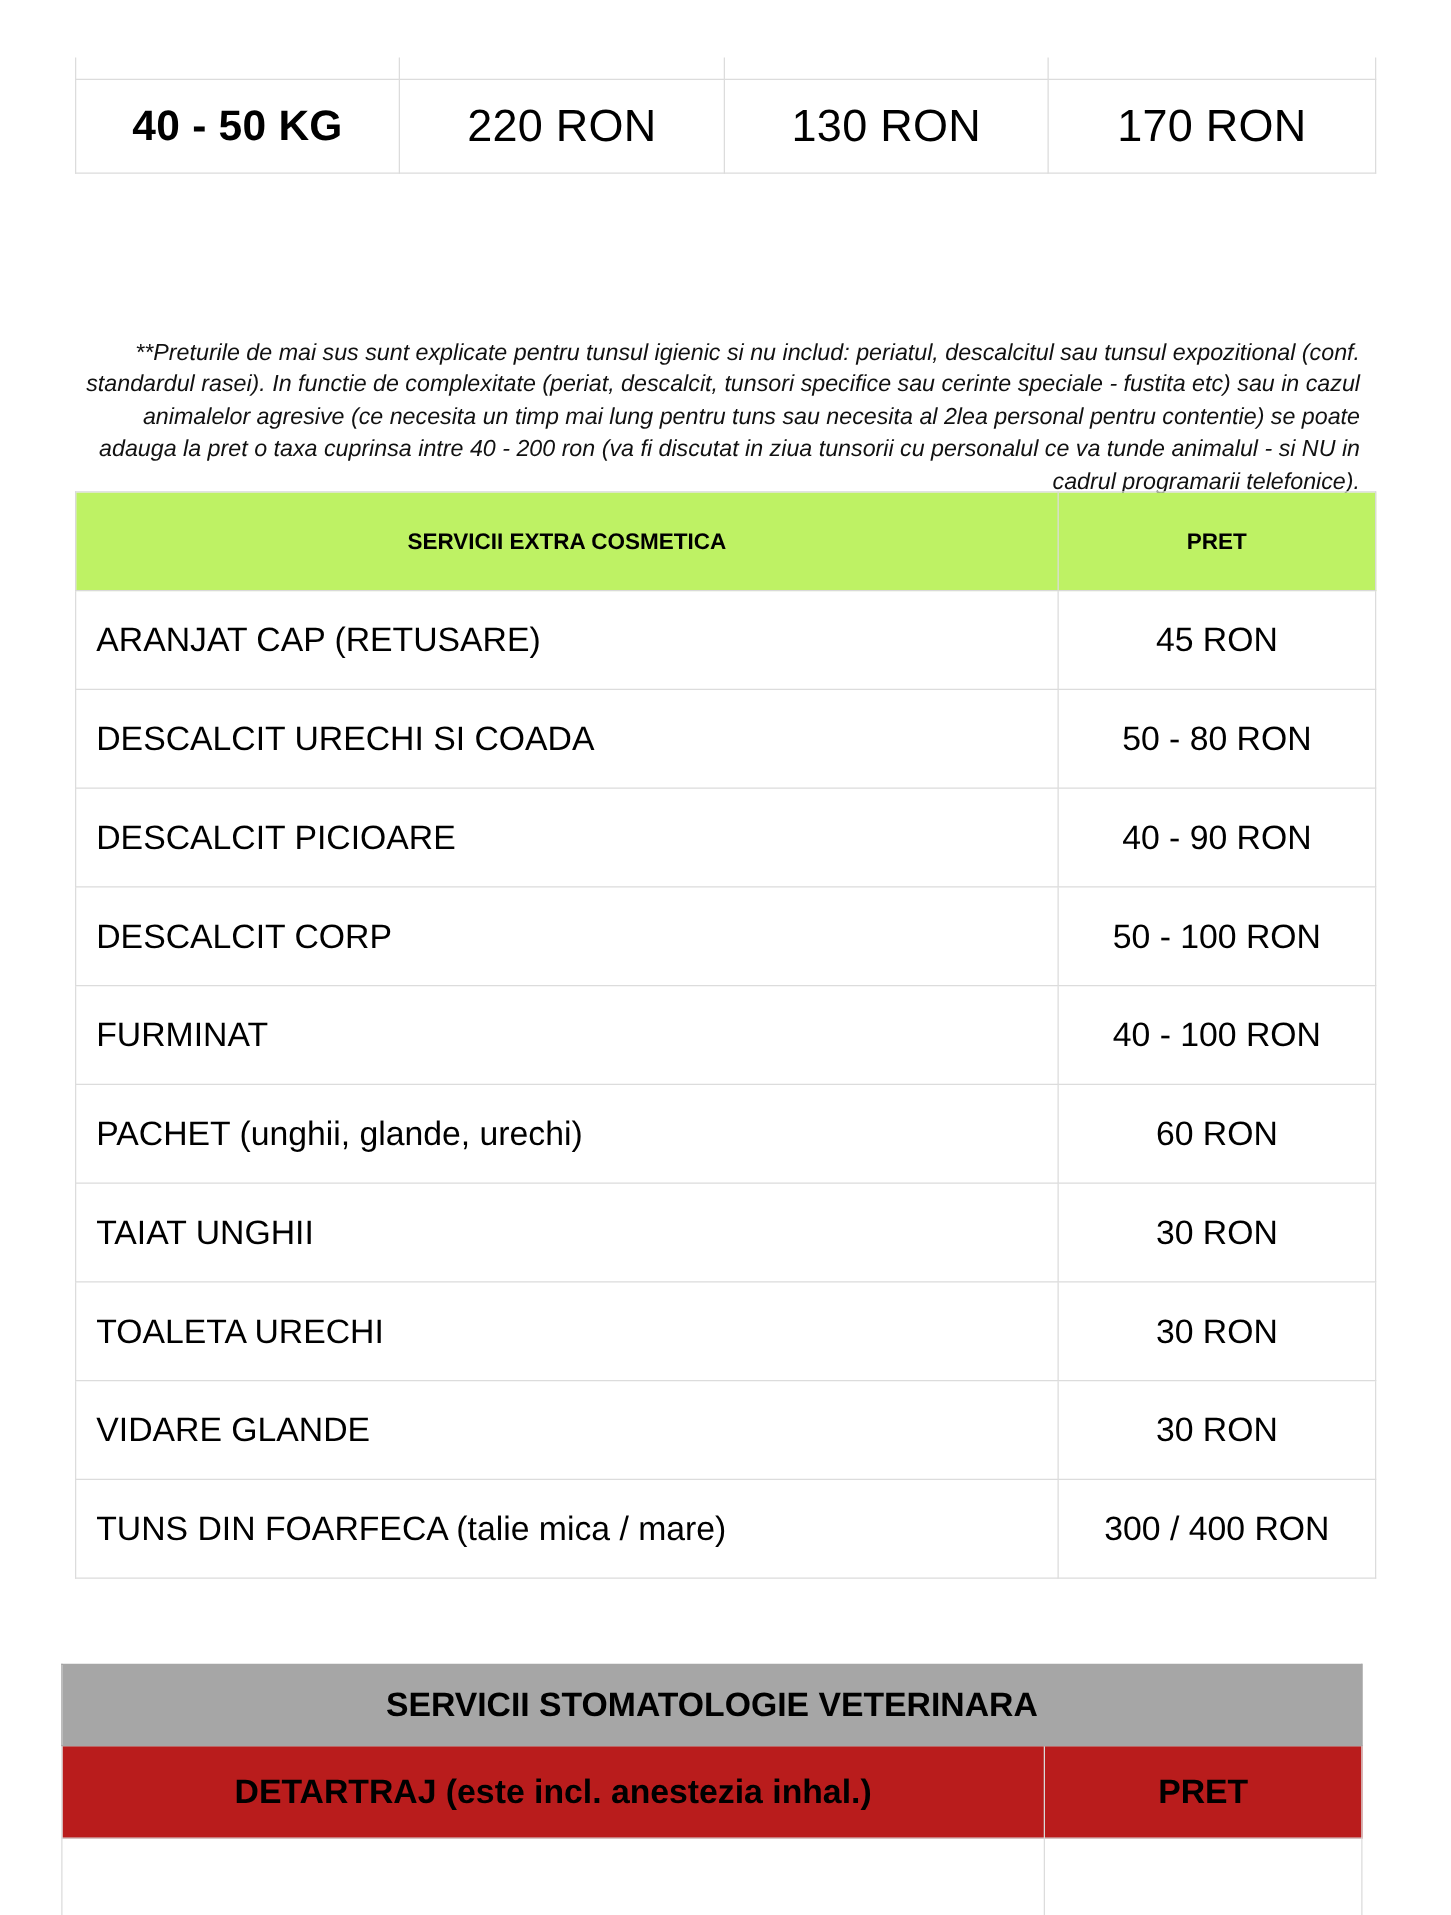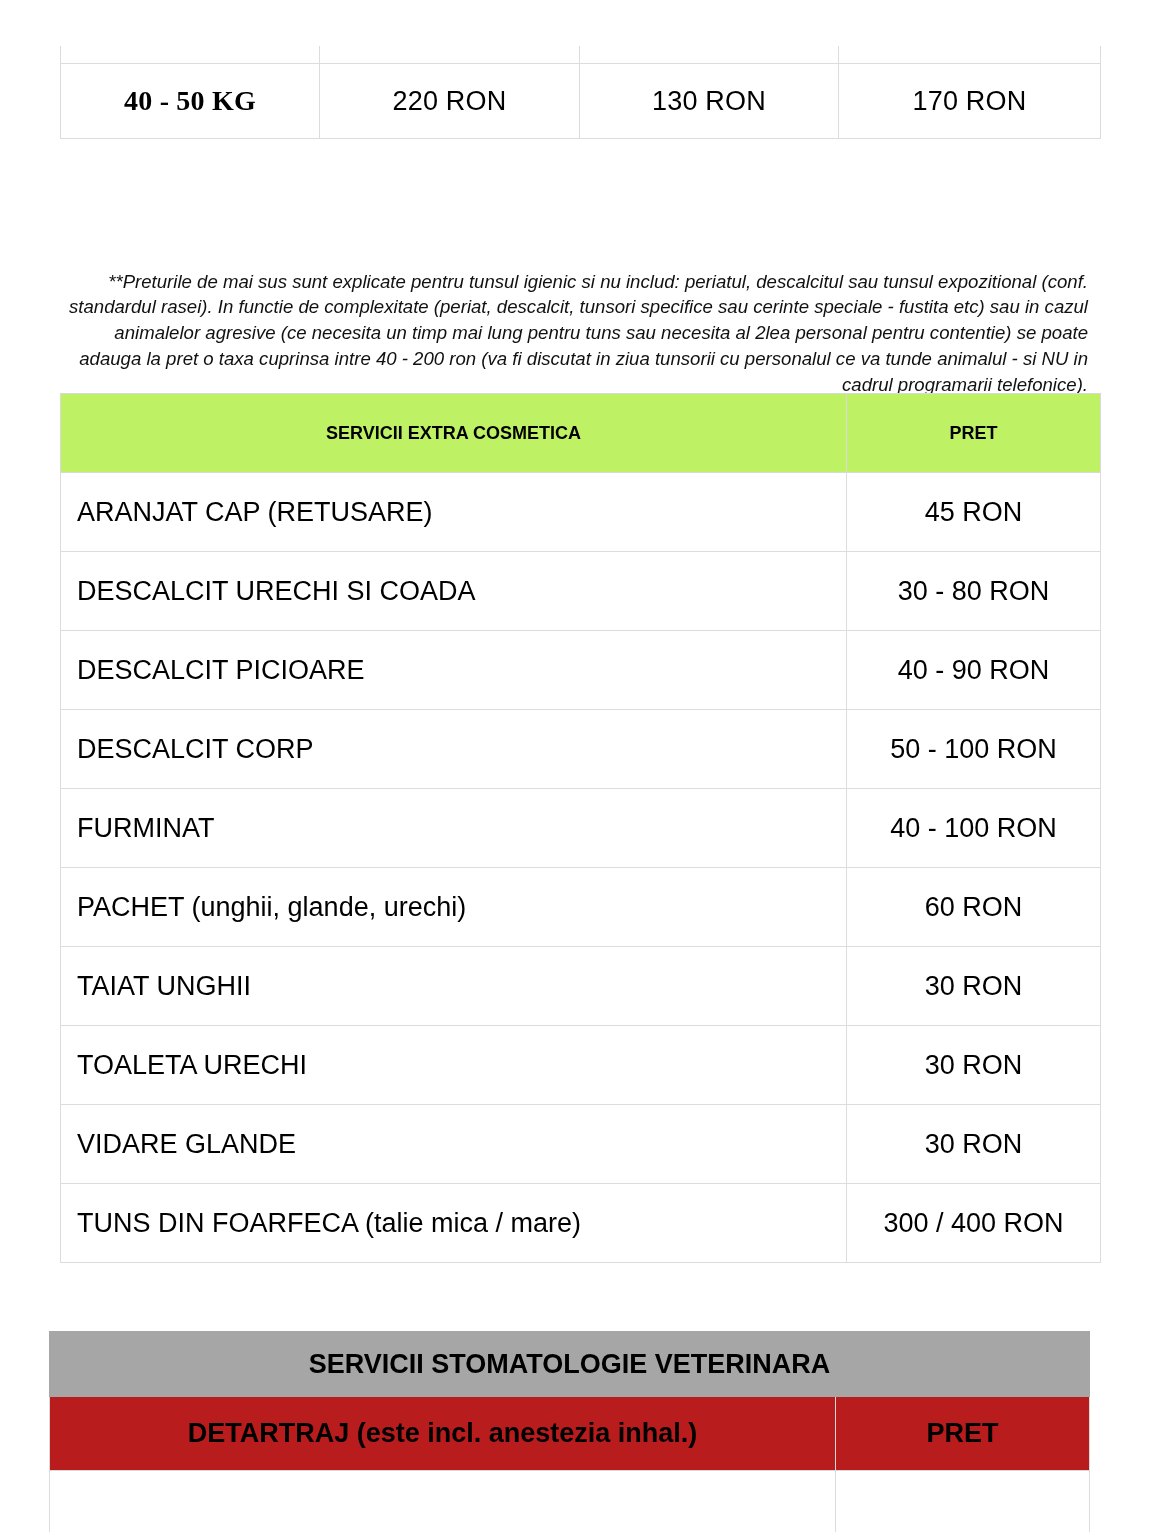--- a/index.html
+++ b/index.html
@@ -50,27 +50,26 @@
   .weights-wrap col.c3 { width: 259px; }
   .weights-wrap col.c4 { width: 262px; }
 
   .sliver-row td {
     height: 17px;
     border-top: none;
   }
   .weights-wrap td.cell {
     height: 74px;
     text-align: center;
-    font-size: 27px;
+    font-size: 36px;
     letter-spacing: 0.2px;
   }
   .weights-wrap td.label {
     font-weight: bold;
-    font-size: 28px;
-    font-family: Liberation Serif, serif;
+    font-size: 34px;
   }
 
   
   .note {
     position: absolute;
     left: 58px;
     top: 250px;
     width: 1030px;
     font-style: italic;
     font-size: 18.6px;
@@ -184,21 +183,21 @@
           <td>SERVICII EXTRA COSMETICA</td>
           <td>PRET</td>
         </tr>
 
         <tr>
           <td class="name">ARANJAT CAP (RETUSARE)</td>
           <td class="price">45 RON</td>
         </tr>
         <tr>
           <td class="name">DESCALCIT URECHI SI COADA</td>
-          <td class="price">30 - 80 RON</td>
+          <td class="price">50 - 80 RON</td>
         </tr>
         <tr>
           <td class="name">DESCALCIT PICIOARE</td>
           <td class="price">40 - 90 RON</td>
         </tr>
         <tr>
           <td class="name">DESCALCIT CORP</td>
           <td class="price">50 - 100 RON</td>
         </tr>
         <tr>

